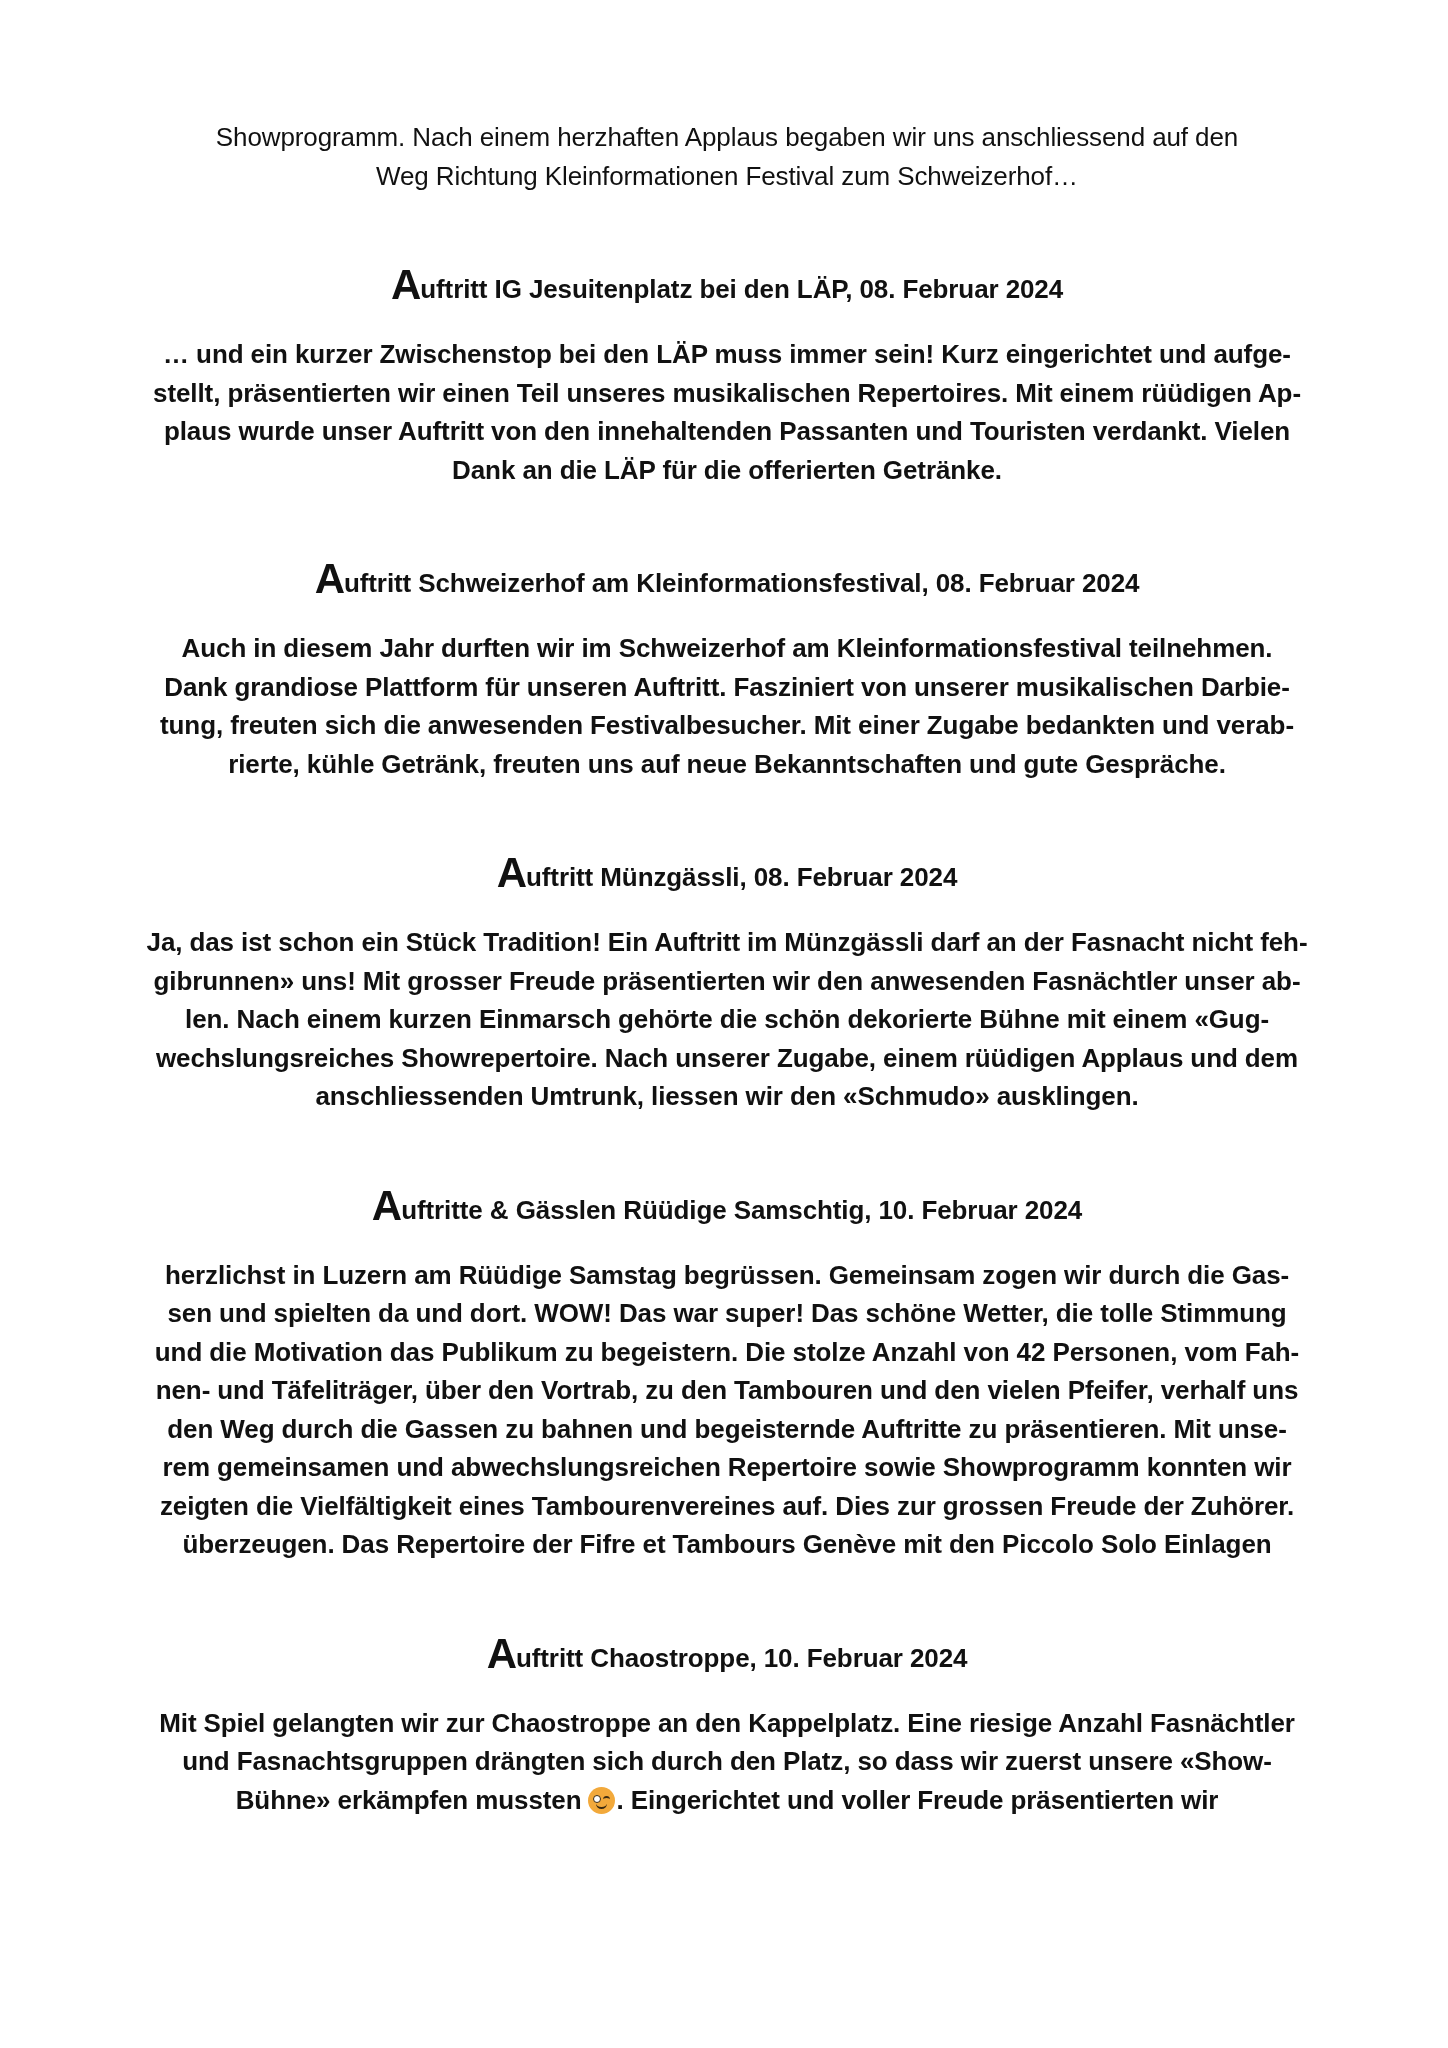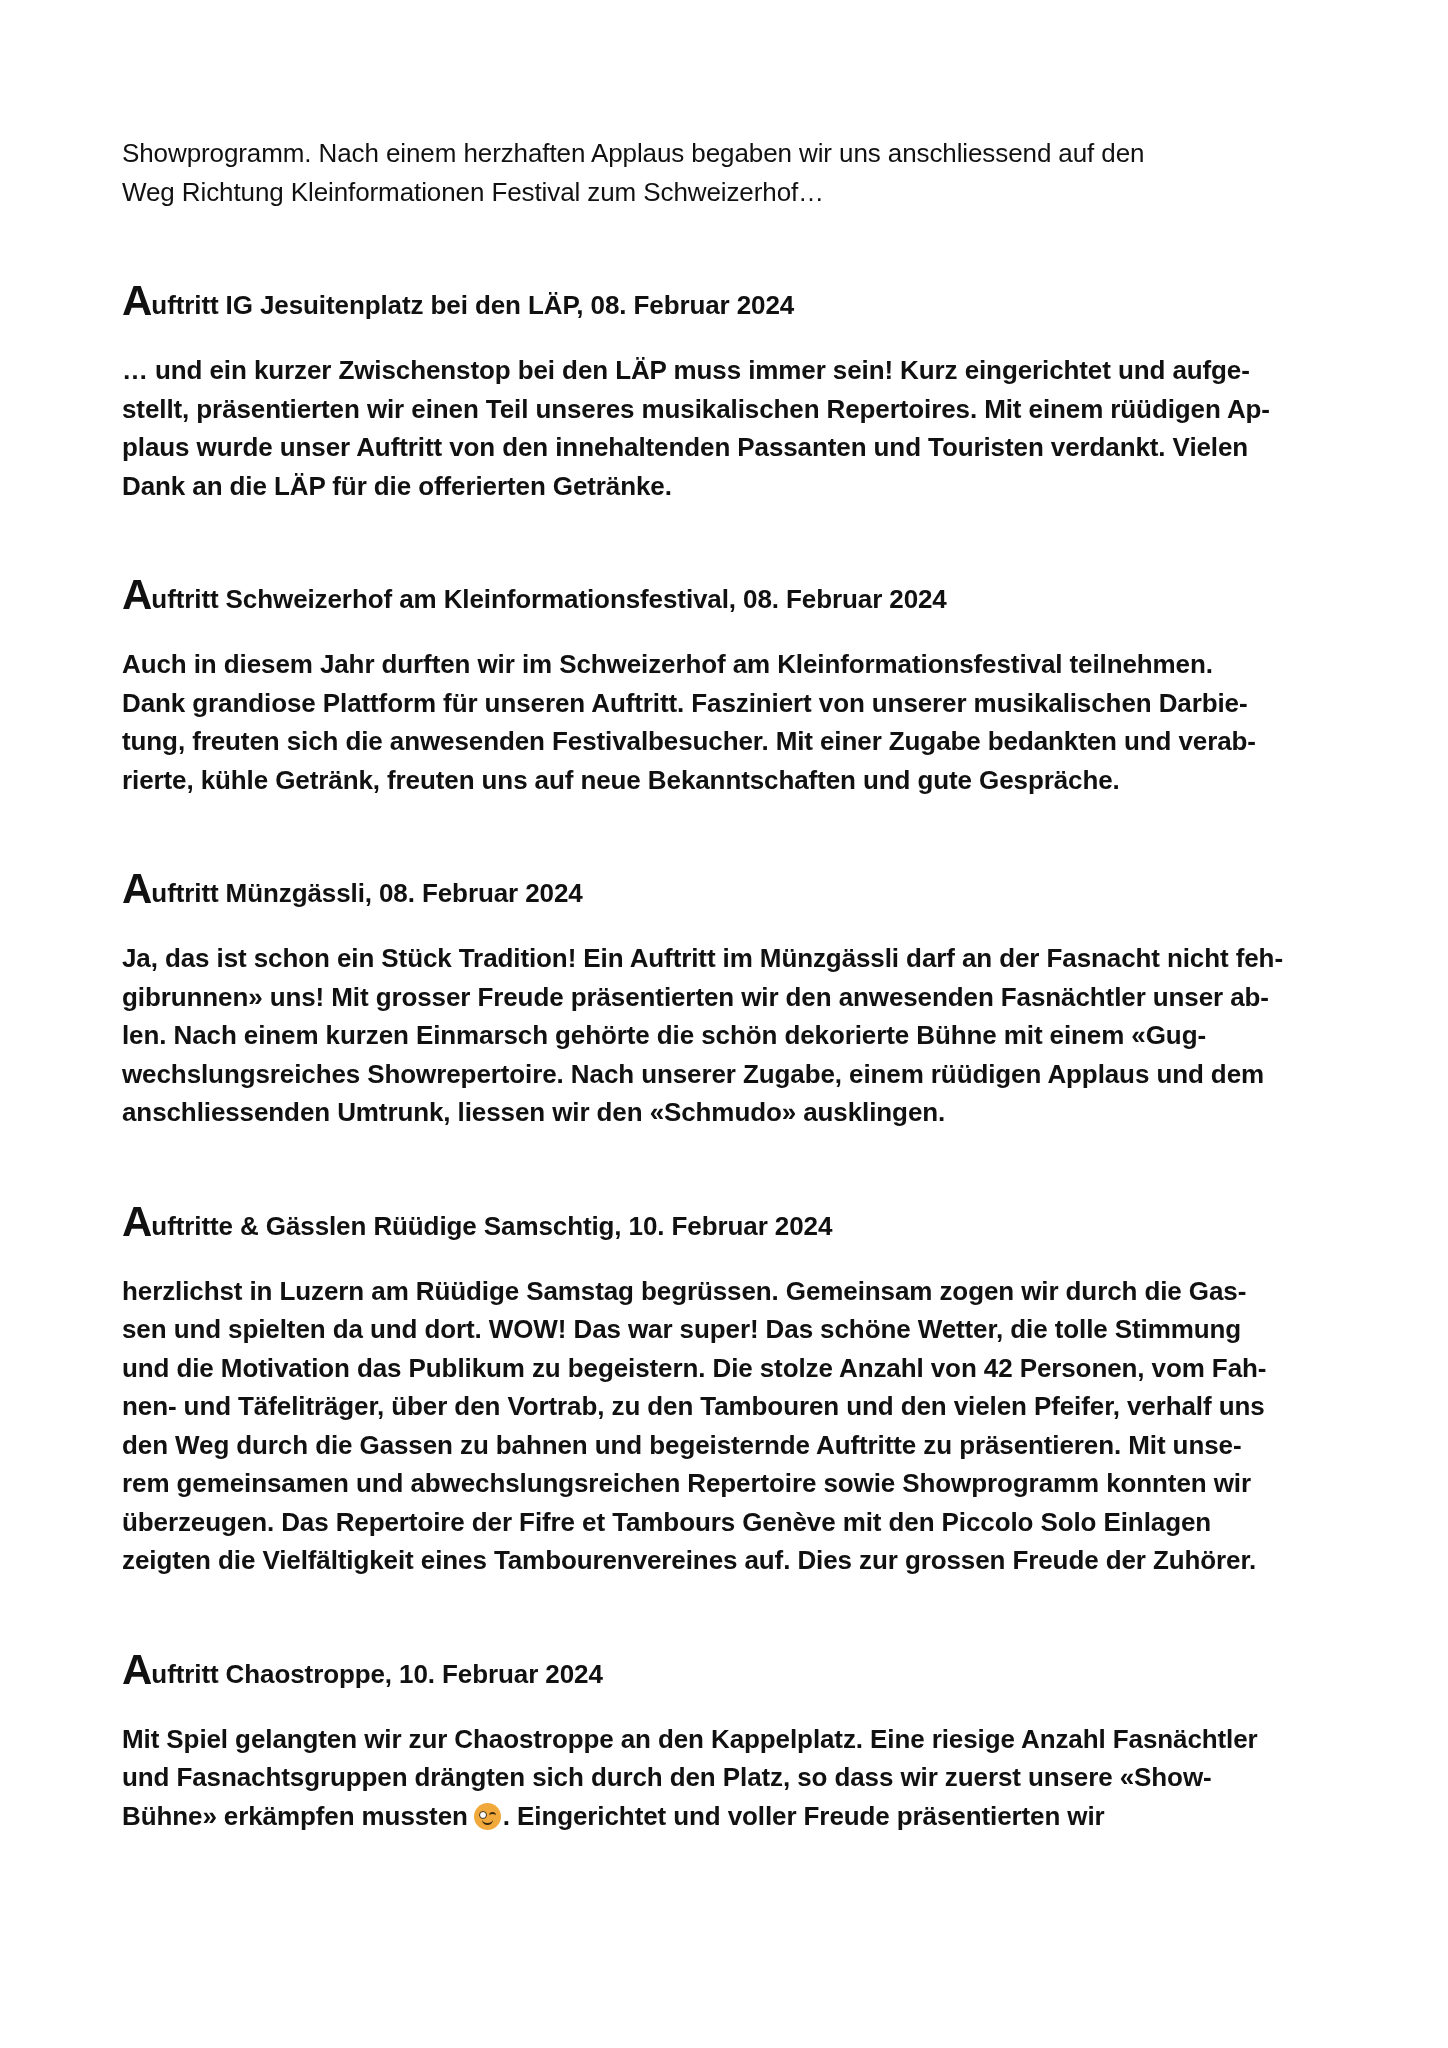--- a/index.html
+++ b/index.html
@@ -1,20 +1,20 @@
 <!DOCTYPE html>
 <html><head>
 <meta charset="utf-8">
 <style>
   html, body { margin: 0; padding: 0; background: #ffffff; }
   body {
     width: 1448px; height: 2048px; position: relative; overflow: hidden;
     font-family: "Liberation Sans", sans-serif; color: #111111;
   }
-  .page { position: absolute; left: 122px; top: 134px; width: 1210px; }
+  .page { position: absolute; left: 122px; top: 118px; width: 1210px; text-align: center; }
   .intro p, .section p {
     margin: 0; font-size: 26px; line-height: 38.5px; letter-spacing: -0.1px;
   }
   .section { margin-top: 70px; }
   .section h2 {
     margin: 0 0 26px 0; font-size: 26px; font-weight: bold; line-height: 40px;
     letter-spacing: -0.1px;
   }
   .section h2 .initial { font-size: 42px; line-height: 40px; vertical-align: -1px; letter-spacing: -1px; }
   .section p .line { display: block; white-space: nowrap; font-weight: bold; }
@@ -80,22 +80,22 @@
 
   <div class="section">
     <h2><span class="initial">A</span><span>uftritte &amp; Gässlen Rüüdige Samschtig, 10. Februar 2024</span></h2>
     <p>
       <span class="line">herzlichst in Luzern am Rüüdige Samstag begrüssen. Gemeinsam zogen wir durch die Gas-</span>
       <span class="line">sen und spielten da und dort. WOW! Das war super! Das schöne Wetter, die tolle Stimmung</span>
       <span class="line">und die Motivation das Publikum zu begeistern. Die stolze Anzahl von 42 Personen, vom Fah-</span>
       <span class="line">nen- und Täfeliträger, über den Vortrab, zu den Tambouren und den vielen Pfeifer, verhalf uns</span>
       <span class="line">den Weg durch die Gassen zu bahnen und begeisternde Auftritte zu präsentieren. Mit unse-</span>
       <span class="line">rem gemeinsamen und abwechslungsreichen Repertoire sowie Showprogramm konnten wir</span>
+      <span class="line">zeigten die Vielfältigkeit eines Tambourenvereines auf. Dies zur grossen Freude der Zuhörer.</span>
       <span class="line">überzeugen. Das Repertoire der Fifre et Tambours Genève mit den Piccolo Solo Einlagen</span>
-      <span class="line">zeigten die Vielfältigkeit eines Tambourenvereines auf. Dies zur grossen Freude der Zuhörer.</span>
     </p>
   </div>
 
   <div class="section">
     <h2><span class="initial">A</span><span>uftritt Chaostroppe, 10. Februar 2024</span></h2>
     <p>
       <span class="line">Mit Spiel gelangten wir zur Chaostroppe an den Kappelplatz. Eine riesige Anzahl Fasnächtler</span>
       <span class="line">und Fasnachtsgruppen drängten sich durch den Platz, so dass wir zuerst unsere «Show-</span>
       <span class="line"><span>Bühne» erkämpfen mussten</span><span class="emoji"><span class="wink"></span></span><span>. Eingerichtet und voller Freude präsentierten wir</span></span>
     </p>

